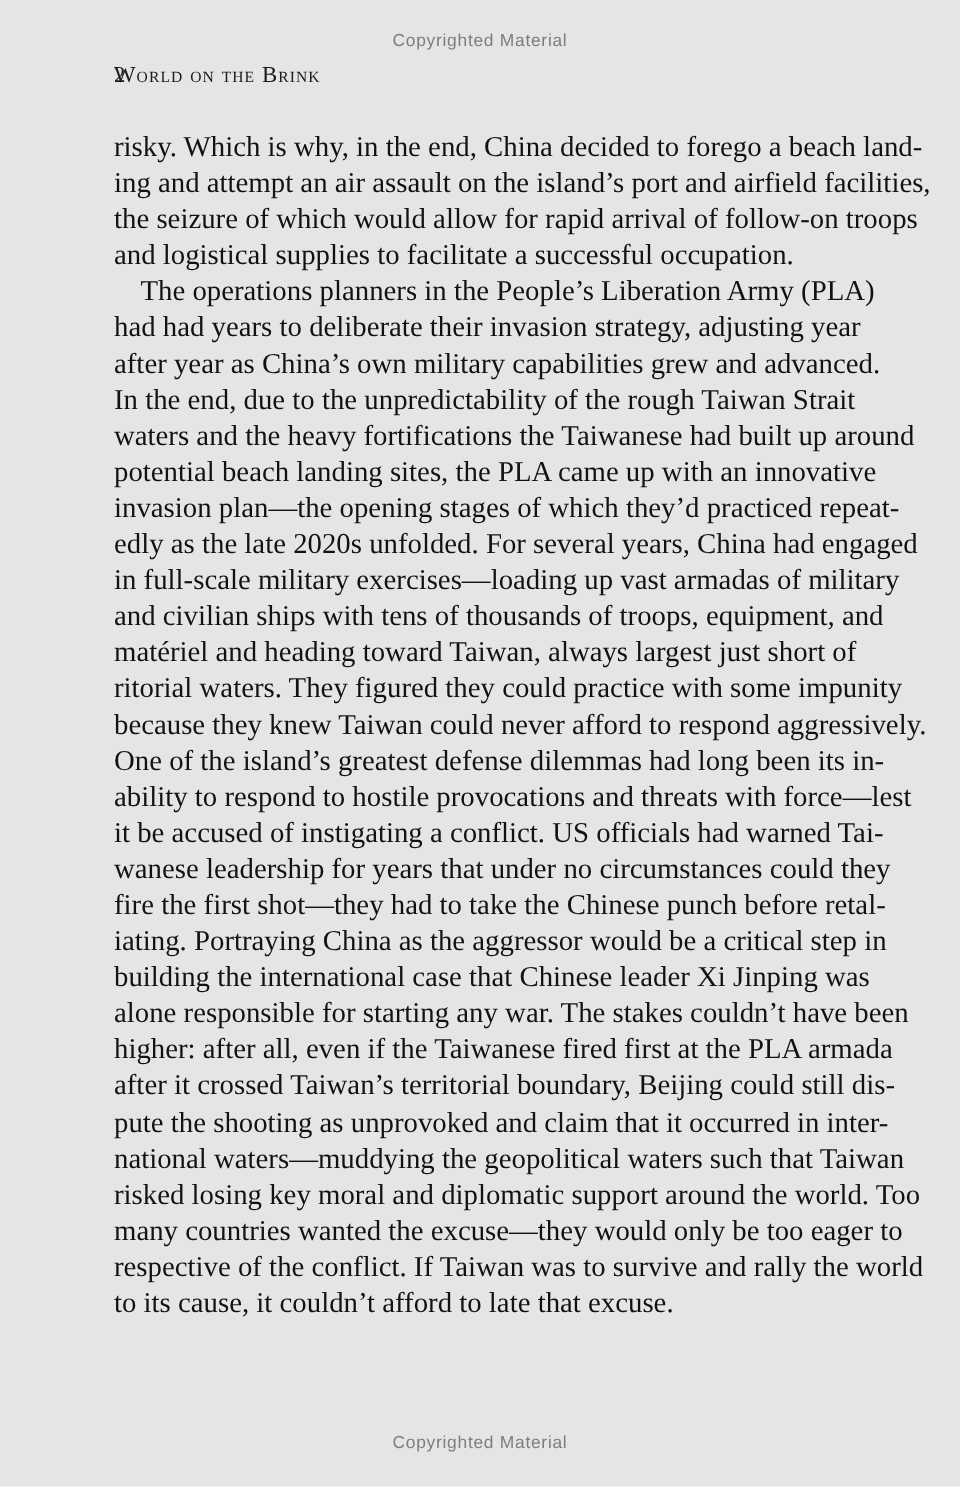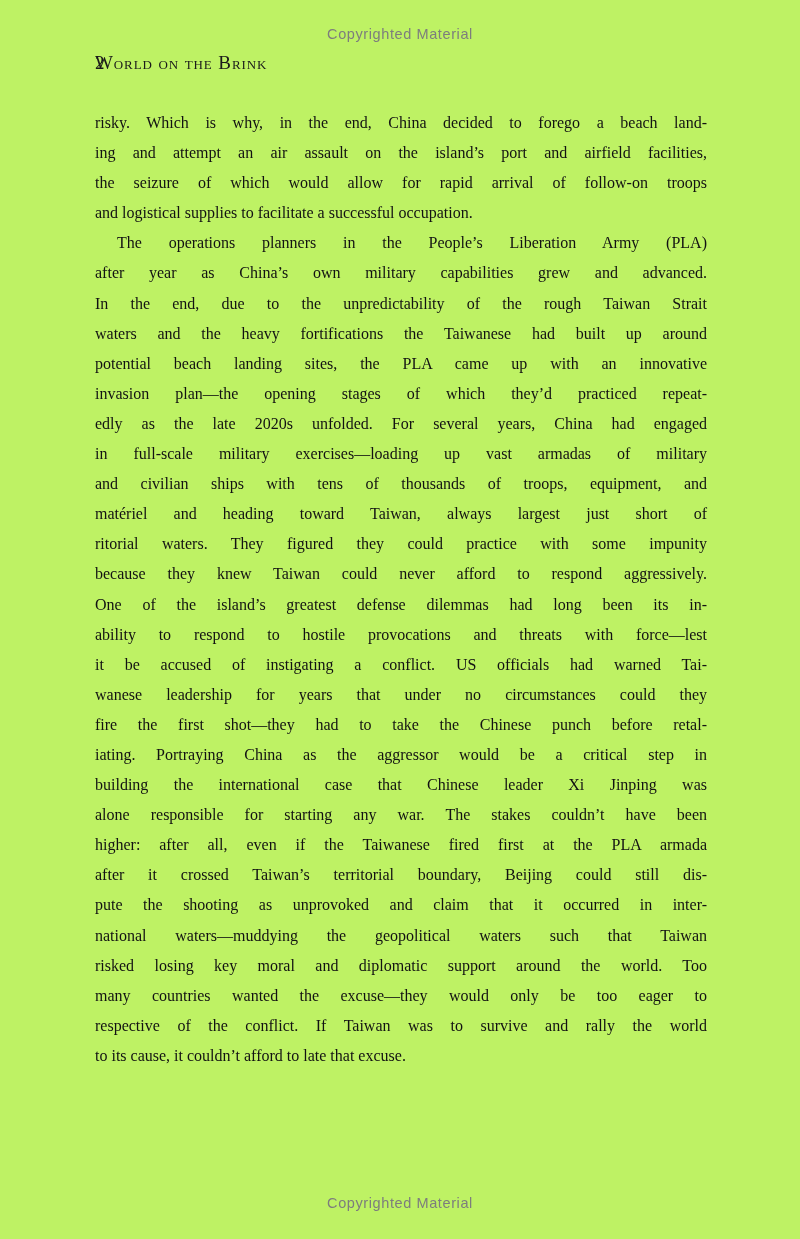--- a/index.html
+++ b/index.html
@@ -5,21 +5,21 @@
 <style>
   html, body {
     margin: 0;
     padding: 0;
     background: #ffffff;
   }
   .page {
     position: relative;
     width: 800px;
     height: 1239px;
-    background: #bef264;
+    background: #e5e5e5;
     overflow: hidden;
     font-family: "Liberation Serif", "DejaVu Serif", serif;
     color: #111111;
   }
 
   
   .watermark {
     position: absolute;
     left: 0;
     width: 800px;
@@ -65,21 +65,21 @@
 
   
   .textblock {
     position: absolute;
     left: 95px;
     top: 108px;
     width: 612px;
   }
   .para {
     margin: 0;
-    font-size: 16px;
+    font-size: 24px;
     line-height: 30.1px;
     color: #121212;
     text-align: left;
     hyphens: none;
   }
   .para .ln {
     display: block;
     white-space: pre;
   }
   
@@ -110,20 +110,21 @@
 
   <div class="textblock">
       <p class="para">
         <span class="ln just">risky. Which is why, in the end, China decided to forego a beach land-</span>
         <span class="ln just">ing and attempt an air assault on the island’s port and airfield facilities,</span>
         <span class="ln just">the seizure of which would allow for rapid arrival of follow-on troops</span>
         <span class="ln last">and logistical supplies to facilitate a successful occupation.</span>
       </p>
       <p class="para indent">
         <span class="ln just"><span class="indent-space"></span><span>The operations planners in the People’s Liberation Army (PLA)</span></span>
+        <span class="ln just">had had years to deliberate their invasion strategy, adjusting year</span>
         <span class="ln just">after year as China’s own military capabilities grew and advanced.</span>
         <span class="ln just">In the end, due to the unpredictability of the rough Taiwan Strait</span>
         <span class="ln just">waters and the heavy fortifications the Taiwanese had built up around</span>
         <span class="ln just">potential beach landing sites, the PLA came up with an innovative</span>
         <span class="ln just">invasion plan—the opening stages of which they’d practiced repeat-</span>
         <span class="ln just">edly as the late 2020s unfolded. For several years, China had engaged</span>
         <span class="ln just">in full-scale military exercises—loading up vast armadas of military</span>
         <span class="ln just">and civilian ships with tens of thousands of troops, equipment, and</span>
         <span class="ln just">matériel and heading toward Taiwan, always largest just short of</span>
         <span class="ln just">ritorial waters. They figured they could practice with some impunity</span>

